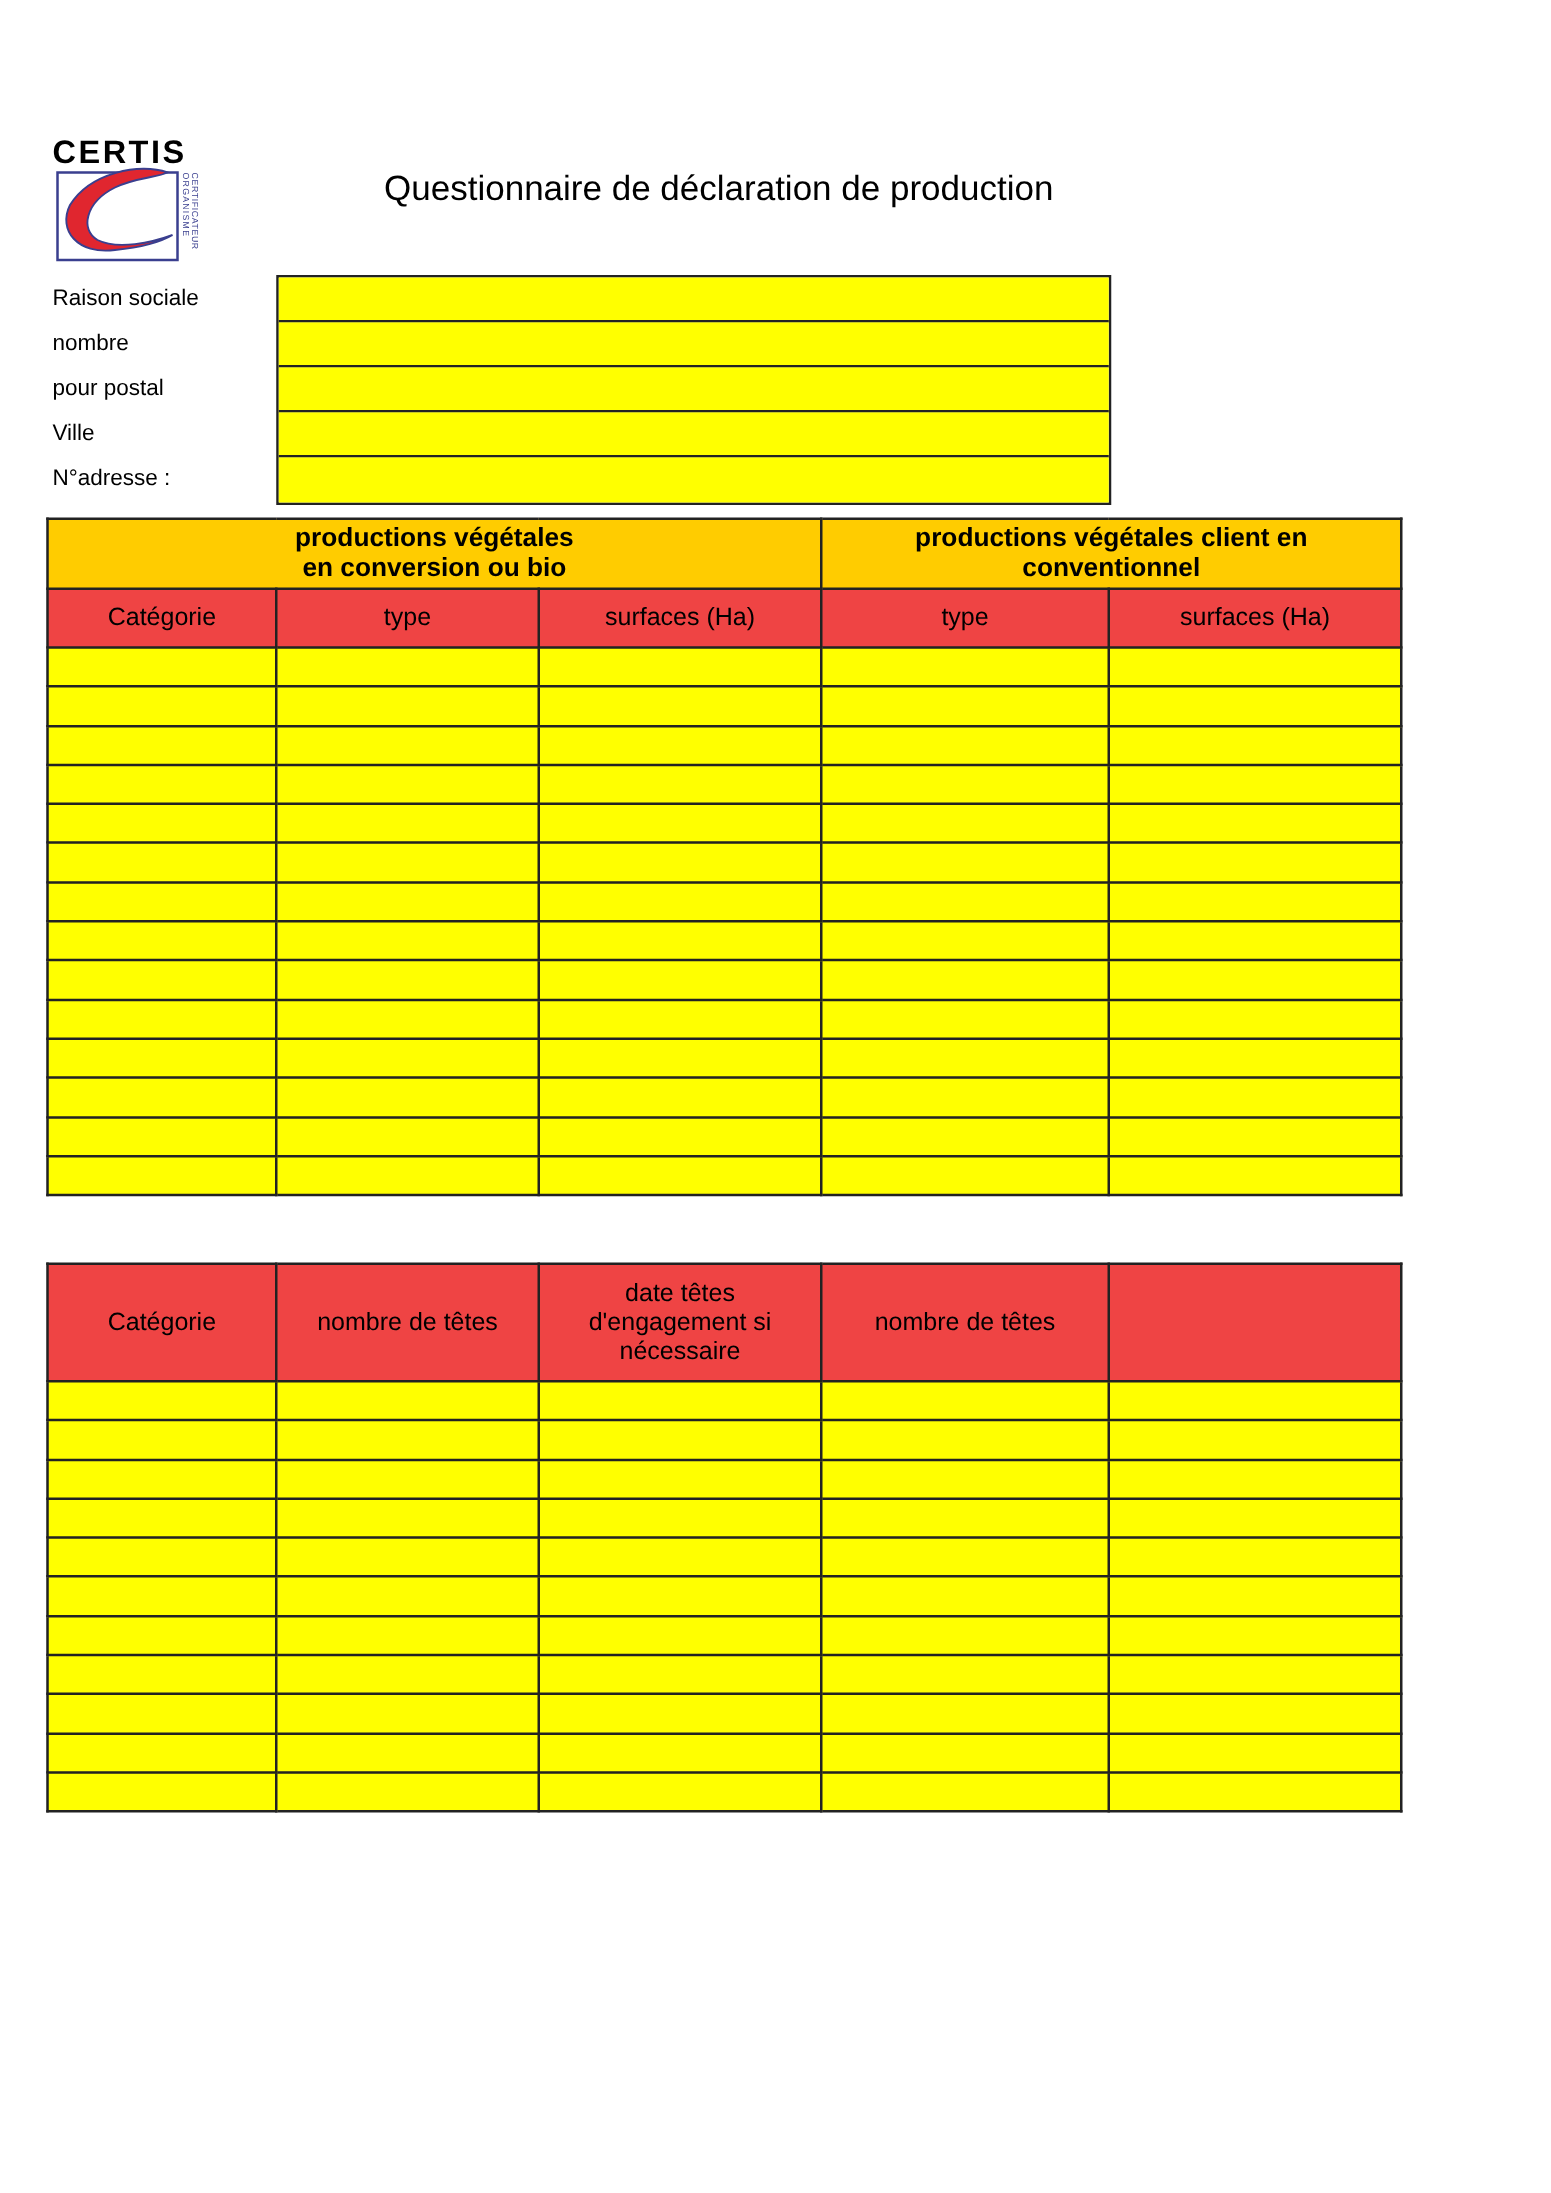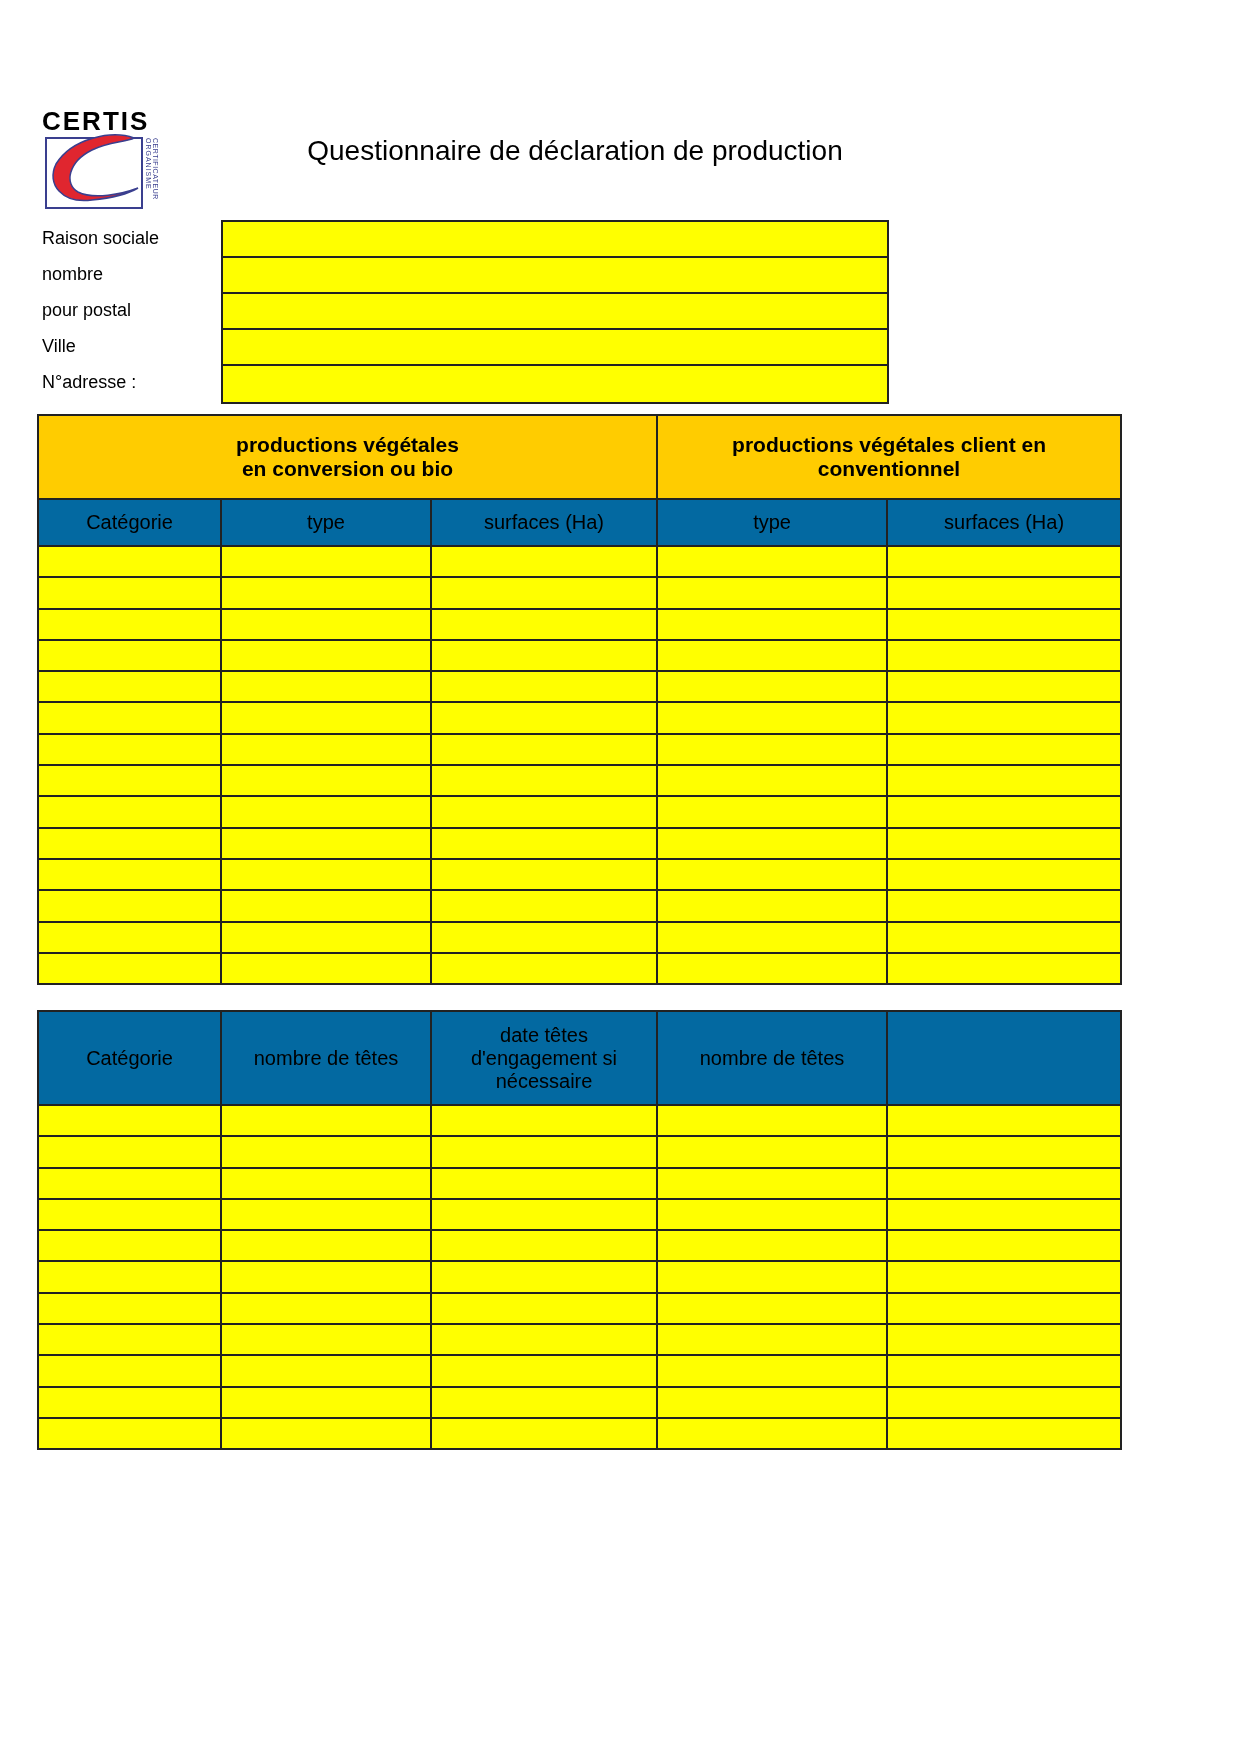--- a/index.html
+++ b/index.html
@@ -10,21 +10,21 @@
            font-size: 28px; line-height: 33px; margin-top: 20px; }
   .form-labels { position: absolute; left: 42px; top: 220px; }
   .form-label { height: 36px; line-height: 36px; font-size: 18px; }
   .form-box { position: absolute; left: 221px; top: 220px; width: 668px;
               border: 2px solid #222; box-sizing: border-box; }
   .form-row { height: 36px; background: #ffff00; border-bottom: 2px solid #222; box-sizing: border-box; }
   .form-row:last-child { border-bottom: none; }
   table.grid { position: absolute; left: 37px; border-collapse: collapse; table-layout: fixed; width: 1083px; }
   table.grid td, table.grid th { border: 2px solid #222; padding: 0; box-sizing: border-box; }
   .group-head { background: #ffcc00; font-weight: bold; font-size: 21px; line-height: 24px; text-align: center; }
-  .col-head { background: #0369a1; font-weight: normal; font-size: 20px; line-height: 23px; text-align: center; }
+  .col-head { background: #ef4444; font-weight: normal; font-size: 20px; line-height: 23px; text-align: center; }
   .cell { background: #ffff00; }
   #t1 { top: 414px; }
   #t2 { top: 1010px; }
 </style>
 </head>
 <body>
 
 <div class="logo">
   <svg width="118" height="104" viewBox="0 0 118 104">
     <text x="0" y="22" font-family="Liberation Sans, sans-serif" font-weight="bold" font-size="26" letter-spacing="2" fill="#000">CERTIS</text>
@@ -56,21 +56,21 @@
 
 <table class="grid" id="t1">
   <colgroup>
     <col style="width:183px">
       <col style="width:210px">
       <col style="width:226px">
       <col style="width:230px">
       <col style="width:234px">
   </colgroup>
   <thead>
-    <tr style="height:84px">
+    <tr style="height:56px">
       <th colspan="3" class="group-head">
         <div>productions  végétales</div>
         <div>en conversion ou bio</div>
       </th>
       <th colspan="2" class="group-head">
         <div>productions  végétales client en</div>
         <div>conventionnel</div>
       </th>
     </tr>
     <tr style="height:47px">

